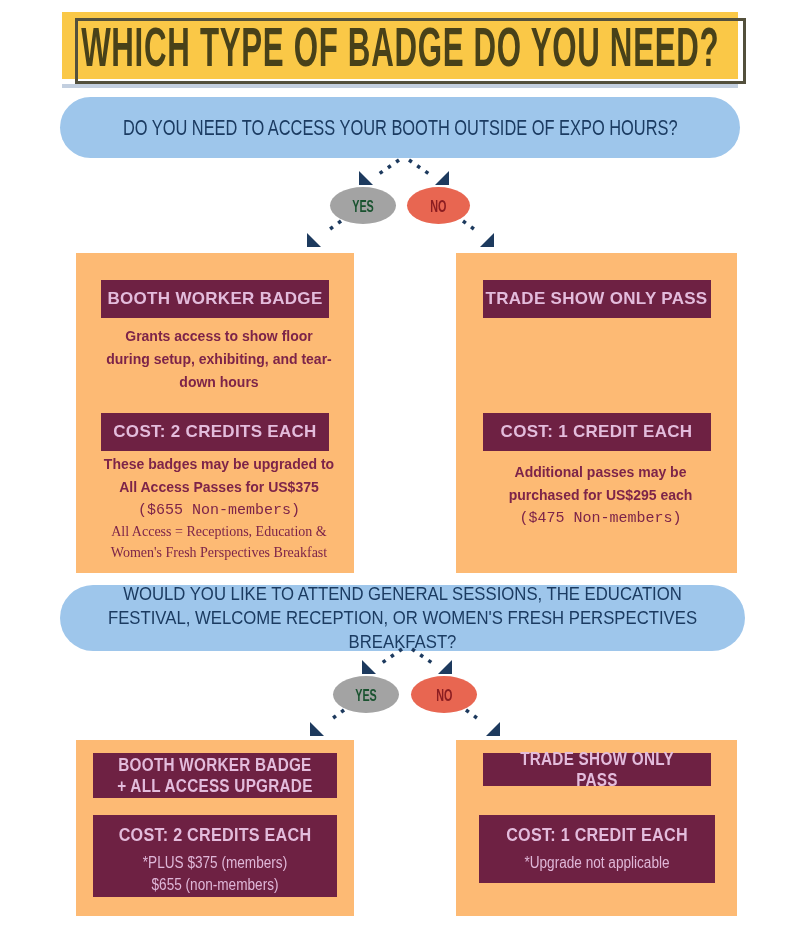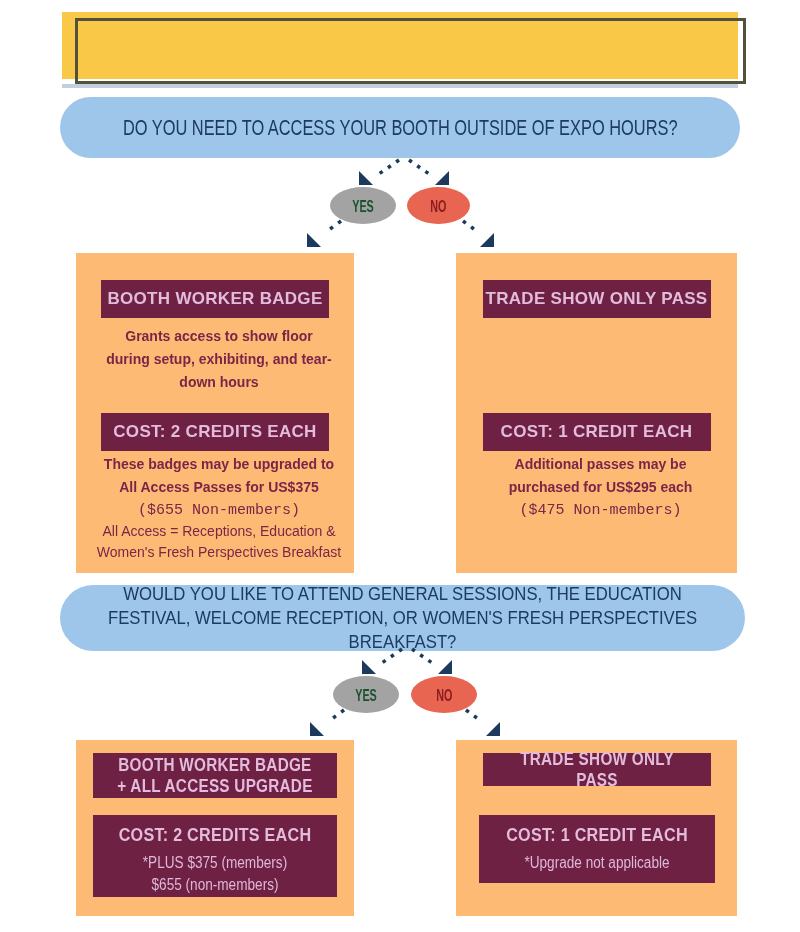--- a/index.html
+++ b/index.html
@@ -49,23 +49,23 @@
   .bar-r1{width:228px;height:38px;font-size:17px;letter-spacing:0.3px;}
   .title-bar-r1{top:27px;}
   .cost-bar-r1{top:160px;}
 
   .txt{position:absolute;left:8px;right:0;text-align:center;color:#7D2449;}
   .desc{top:72px;font-weight:bold;font-size:14px;line-height:23px;}
   .desc-l{padding:0 22px;}
   .desc-r{padding:0 15px;}
   .note{top:200px;font-size:14px;line-height:23px;}
   .note .b{font-weight:bold;display:block;padding:0 14px;}
-  .note-r .b{padding:0 44px;}
+  .note-r .b{padding:0 44px;margin-top:8px;}
   .note .lite{display:block;font-weight:normal;font-size:15px;font-family:Liberation Mono, monospace;}
-  .footnote{top:268px;font-weight:normal;font-size:14px;line-height:21px;padding:0 1px;}
+  .footnote{top:268px;font-weight:normal;font-size:14px;line-height:21px;padding:0 1px;font-family:Liberation Serif, serif;}
 
   
   .blk{position:absolute;left:50%;transform:translateX(-50%);background:#6E2143;color:#E3BCDC;
        text-align:center;}
   .hdr-bl{top:13px;width:244px;height:45px;display:flex;align-items:center;justify-content:center;}
   .hdr-br{top:13px;width:228px;height:33px;display:flex;align-items:center;justify-content:center;}
   .hdr-line{display:block;font-weight:bold;font-size:18px;line-height:21px;letter-spacing:0.3px;}
   .cond{transform:scaleX(0.85);transform-origin:center;}
   .costblk-l{top:75px;width:244px;height:82px;}
   .costblk-r{top:75px;width:236px;height:68px;}
@@ -94,20 +94,23 @@
     <polygon points="452,660 438,674 452,674" fill="#1D3A5E"></polygon>
     <line x1="344" y1="710" x2="329" y2="721" stroke-width="3.5" stroke-dasharray="3.5 6.5" stroke="#1D3A5E"></line>
     <polygon points="310,722 324,736 310,736" fill="#1D3A5E"></polygon>
     <line x1="466" y1="710" x2="481" y2="721" stroke-width="3.5" stroke-dasharray="3.5 6.5" stroke="#1D3A5E"></line>
     <polygon points="500,722 486,736 500,736" fill="#1D3A5E"></polygon>
   </svg>
 
   <div class="banner-fill"></div>
   <div class="banner-frame"></div>
   <div class="banner-shadow"></div>
+  <div class="banner-title">
+    <span>WHICH TYPE OF BADGE DO YOU NEED?</span>
+  </div>
 
   <div class="pill pill1">
     <span class="pill-text">DO YOU NEED TO ACCESS YOUR BOOTH OUTSIDE OF EXPO HOURS?</span>
   </div>
 
   <div class="oval yes yes1">
     <span>YES</span>
   </div>
   <div class="oval no no1">
     <span>NO</span>

